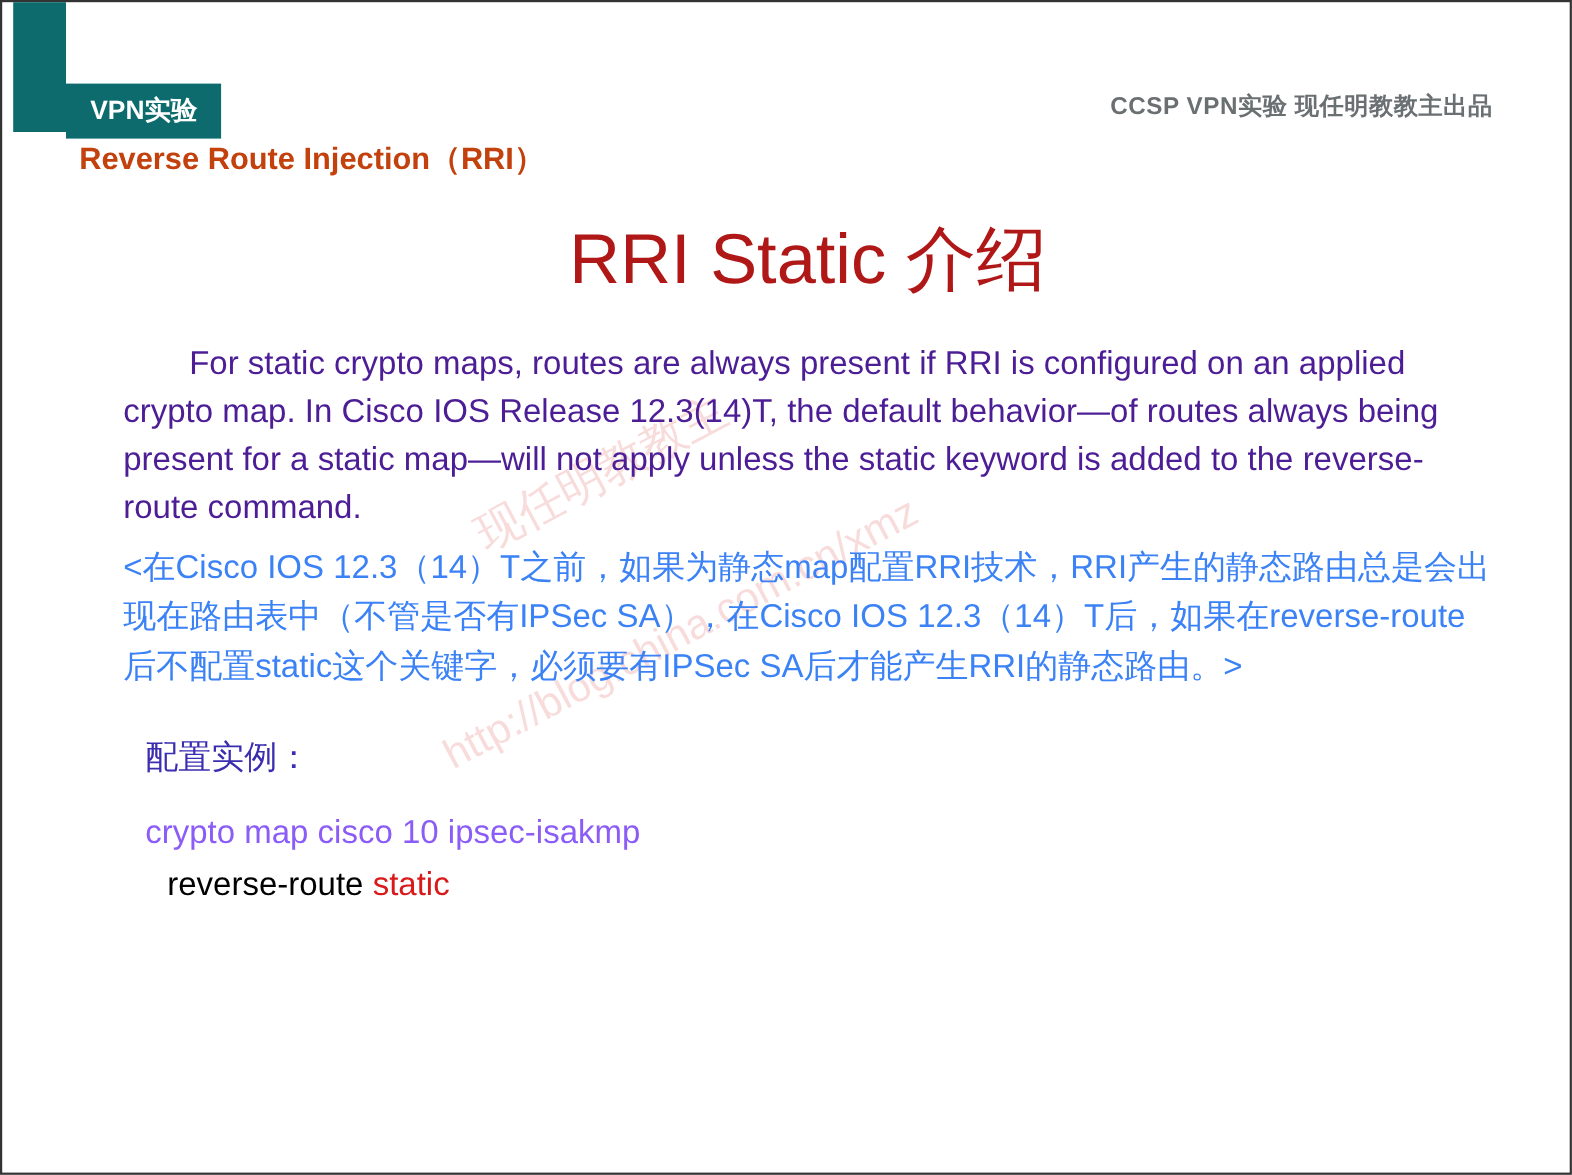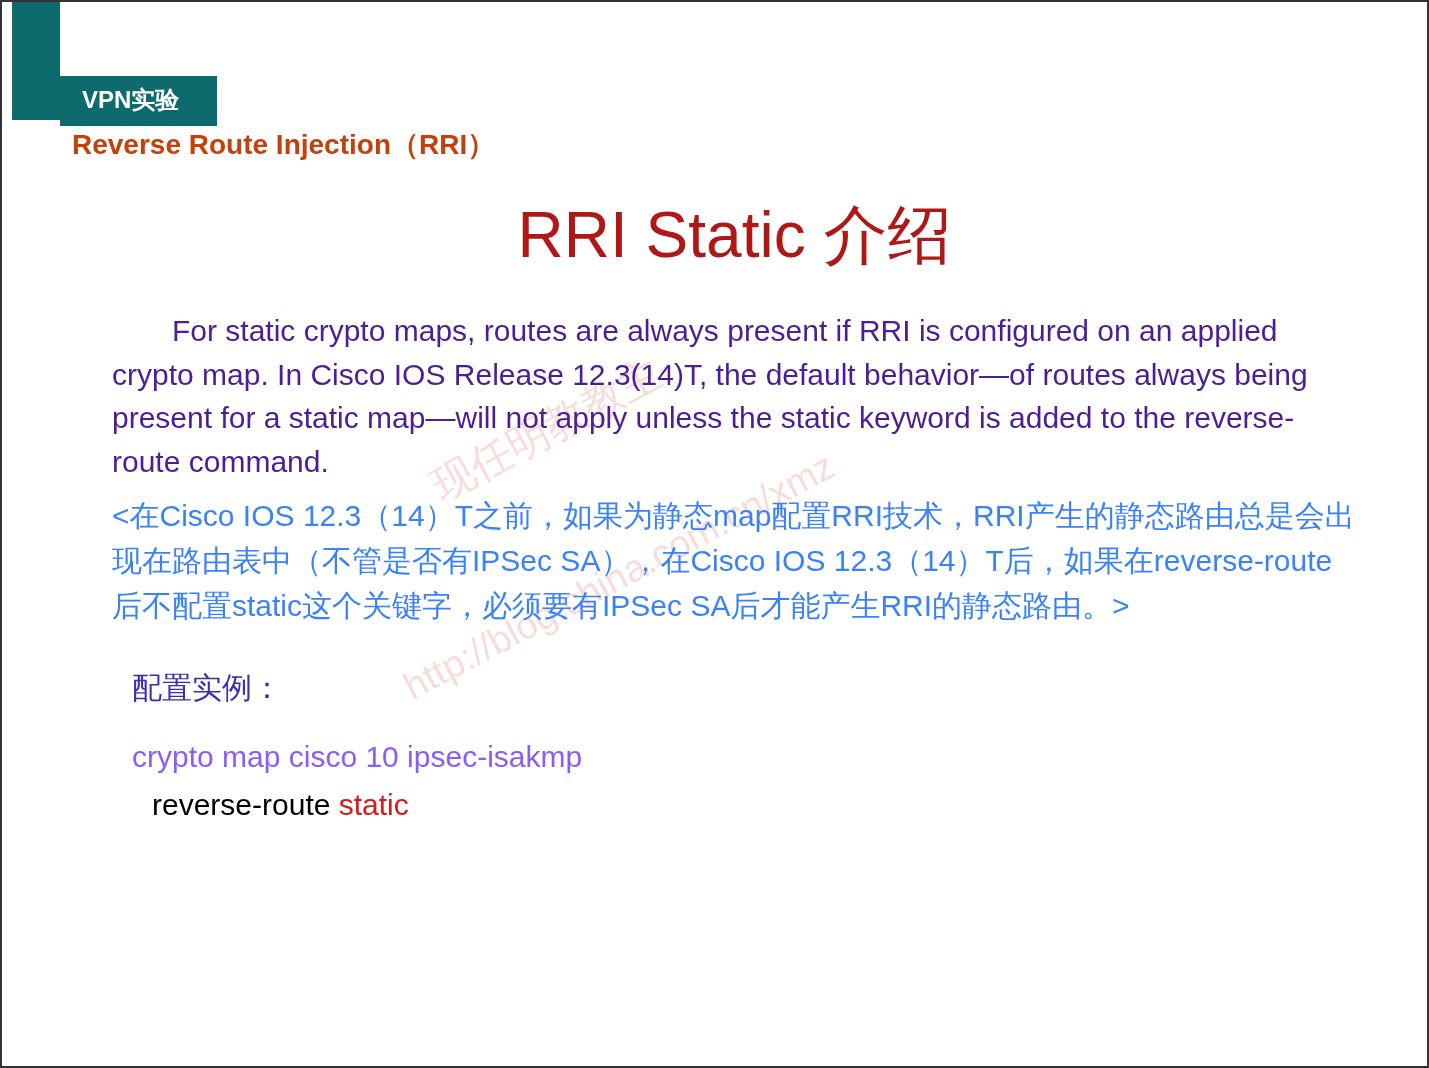--- a/index.html
+++ b/index.html
@@ -30,21 +30,21 @@
     background: #0d6b6e;
   }
   .vpn-tab {
     position: absolute;
     left: 58px;
     top: 74px;
     background: #0d6b6e;
     color: #ffffff;
     font-size: 24px;
     font-weight: bold;
-    padding: 8px 38px 10px 22px;
+    padding: 8px 22px 10px 22px;
   }
   .top-right {
     position: absolute;
     right: 70px;
     top: 80px;
     color: #6a6f72;
     font-size: 22px;
     font-weight: 600;
     letter-spacing: 0.5px;
   }
@@ -127,20 +127,21 @@
   .watermark .l2 { position:absolute; top:170px; left:0; font-size:38px; }
 </style>
 </head>
 <body>
 
 <div class="slide">
 
   <div class="header-bar">
     <div class="teal-block"></div>
     <div class="vpn-tab">VPN实验</div>
+    <div class="top-right">CCSP VPN实验 现任明教教主出品</div>
   </div>
 
   <div class="subtitle">Reverse Route Injection（RRI）</div>
 
   <div class="watermark">
     <div class="l1">现任明教教主</div>
     <div class="l2">http://blog.china.com.cn/xmz</div>
   </div>
 
   <div class="content">

